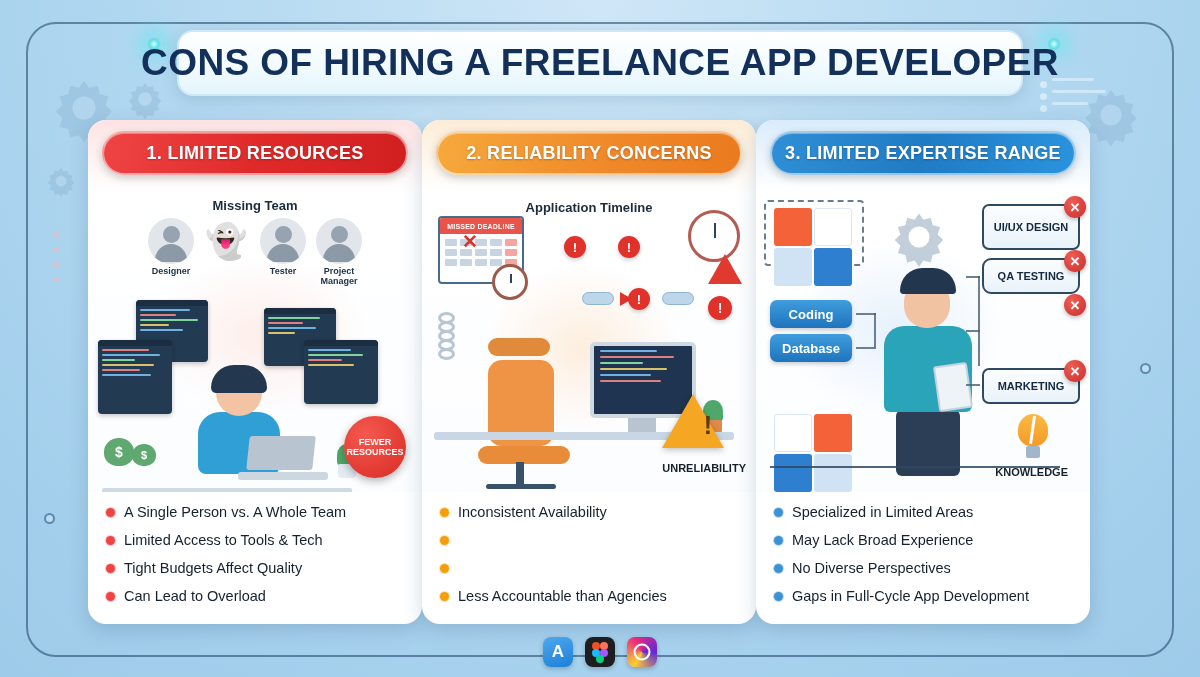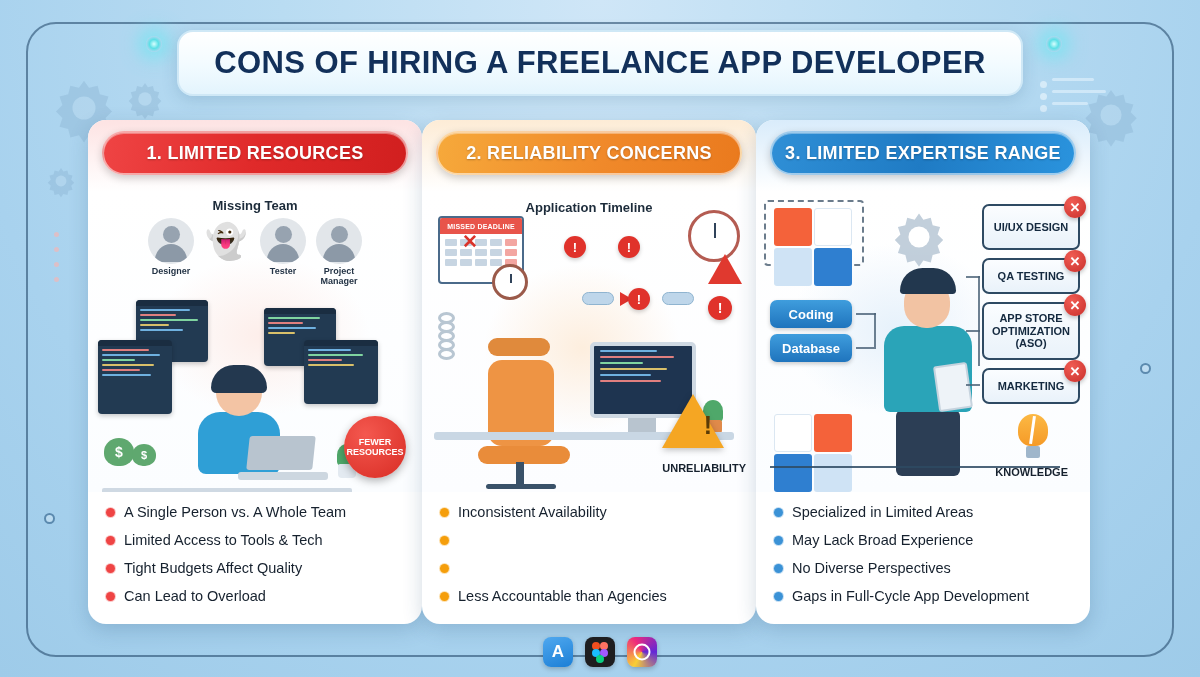--- a/index.html
+++ b/index.html
@@ -51,21 +51,21 @@
 
   
   .title-bar {
     position: absolute; left: 177px; top: 30px; width: 846px; height: 66px;
     background: linear-gradient(180deg,#ffffff 0%, #f2fbff 55%, #e3f4fd 100%);
     border: 2px solid #cfe8f6; border-radius: 16px;
     box-shadow: 0 4px 16px rgba(40,90,130,.18);
     display: flex; align-items: center; justify-content: center;
   }
   .title-bar h1 {
-    font-size: 31px; font-weight: 700; letter-spacing: .4px;
+    font-size: 37px; font-weight: 700; letter-spacing: .4px;
     color: #12305a; white-space: nowrap;
   }
 
   
   .cards {
     position: absolute; left: 88px; top: 120px;
     width: 1046px; display: flex; 
   }
   .card {
     width: 334px; height: 504px;
@@ -203,21 +203,21 @@
   .person3 { position:absolute; left:118px; top:76px; width:112px; height:210px; }
   .p3-hair { position:absolute; left:26px; top:0; width:56px; height:26px; border-radius:26px 26px 4px 4px; background:#22374e; }
   .p3-head { position:absolute; left:30px; top:12px; width:46px; height:48px; border-radius:22px; background:#f2c3a3; }
   .p3-body { position:absolute; left:10px; top:58px; width:88px; height:86px; border-radius:20px 20px 6px 6px; background:#2aa4b8; }
   .p3-legs { position:absolute; left:22px; top:142px; width:64px; height:66px; background:#2c3e55; border-radius:6px; }
   .p3-tablet { position:absolute; left:62px; top:96px; width:34px; height:46px; background:#eef3f8; border:2px solid #c6d3de; border-radius:3px; transform: rotate(-8deg); }
   .skillbox { position:absolute; right:10px; border:2px solid #2e4a63; border-radius:7px; background:linear-gradient(180deg,#fbfdff,#e9f2fa);
               display:flex; align-items:center; justify-content:center; text-align:center;
               font-size:11px; font-weight:700; color:#14293f; line-height:1.15; padding:3px 6px; width:98px; }
   .sb1 { top:12px;  height:46px; }
-  .sb2 { top:66px;  height:36px; }
+  .sb2 { top:66px;  height:36px;border-radius:9px; }
   .sb3 { top:110px; height:58px; }
   .sb4 { top:176px; height:36px; }
   .xbadge { position:absolute; right:4px; width:22px; height:22px; border-radius:50%;
             background: radial-gradient(circle at 35% 30%, #f05c53, #c9302c); color:#fff;
             display:flex; align-items:center; justify-content:center; font-size:13px; font-weight:700;
             box-shadow:0 2px 4px rgba(0,0,0,.25); }
   .xb1 { top:4px; } .xb2 { top:58px; } .xb3 { top:102px; } .xb4 { top:168px; }
   .bulb { position:absolute; right:40px; bottom:34px; width:34px; height:44px; }
   .bulb-g { position:absolute; left:2px; top:0; width:30px; height:32px; border-radius:50% 50% 42% 42%;
             background: linear-gradient(180deg,#fcb944,#f59a27); }
@@ -544,21 +544,20 @@
 
       <div class="connline" style="right:110px; top:84px; width:2px; height:90px;"></div>
       <div class="connline" style="right:110px; top:84px; width:14px; height:2px;"></div>
       <div class="connline" style="right:110px; top:138px; width:14px; height:2px;"></div>
       <div class="connline" style="right:110px; top:192px; width:14px; height:2px;"></div>
 
       <div class="skillbox sb1">UI/UX DESIGN</div>
       <div class="xbadge xb1">✕</div>
       <div class="skillbox sb2">QA TESTING</div>
       <div class="xbadge xb2">✕</div>
-      <div class="skillbox sb3">APP STORE OPTIMIZATION (ASO)</div>
       <div class="xbadge xb3">✕</div>
       <div class="skillbox sb4">MARKETING</div>
       <div class="xbadge xb4">✕</div>
 
       <div class="bulb">
         <div class="bulb-g"></div>
           <div class="bulb-crack"></div>
           <div class="bulb-base"></div>
       </div>
       <div style="position:absolute; right:22px; bottom:14px; font-size:11px; font-weight:700; color:#16212e;">KNOWLEDGE</div>

